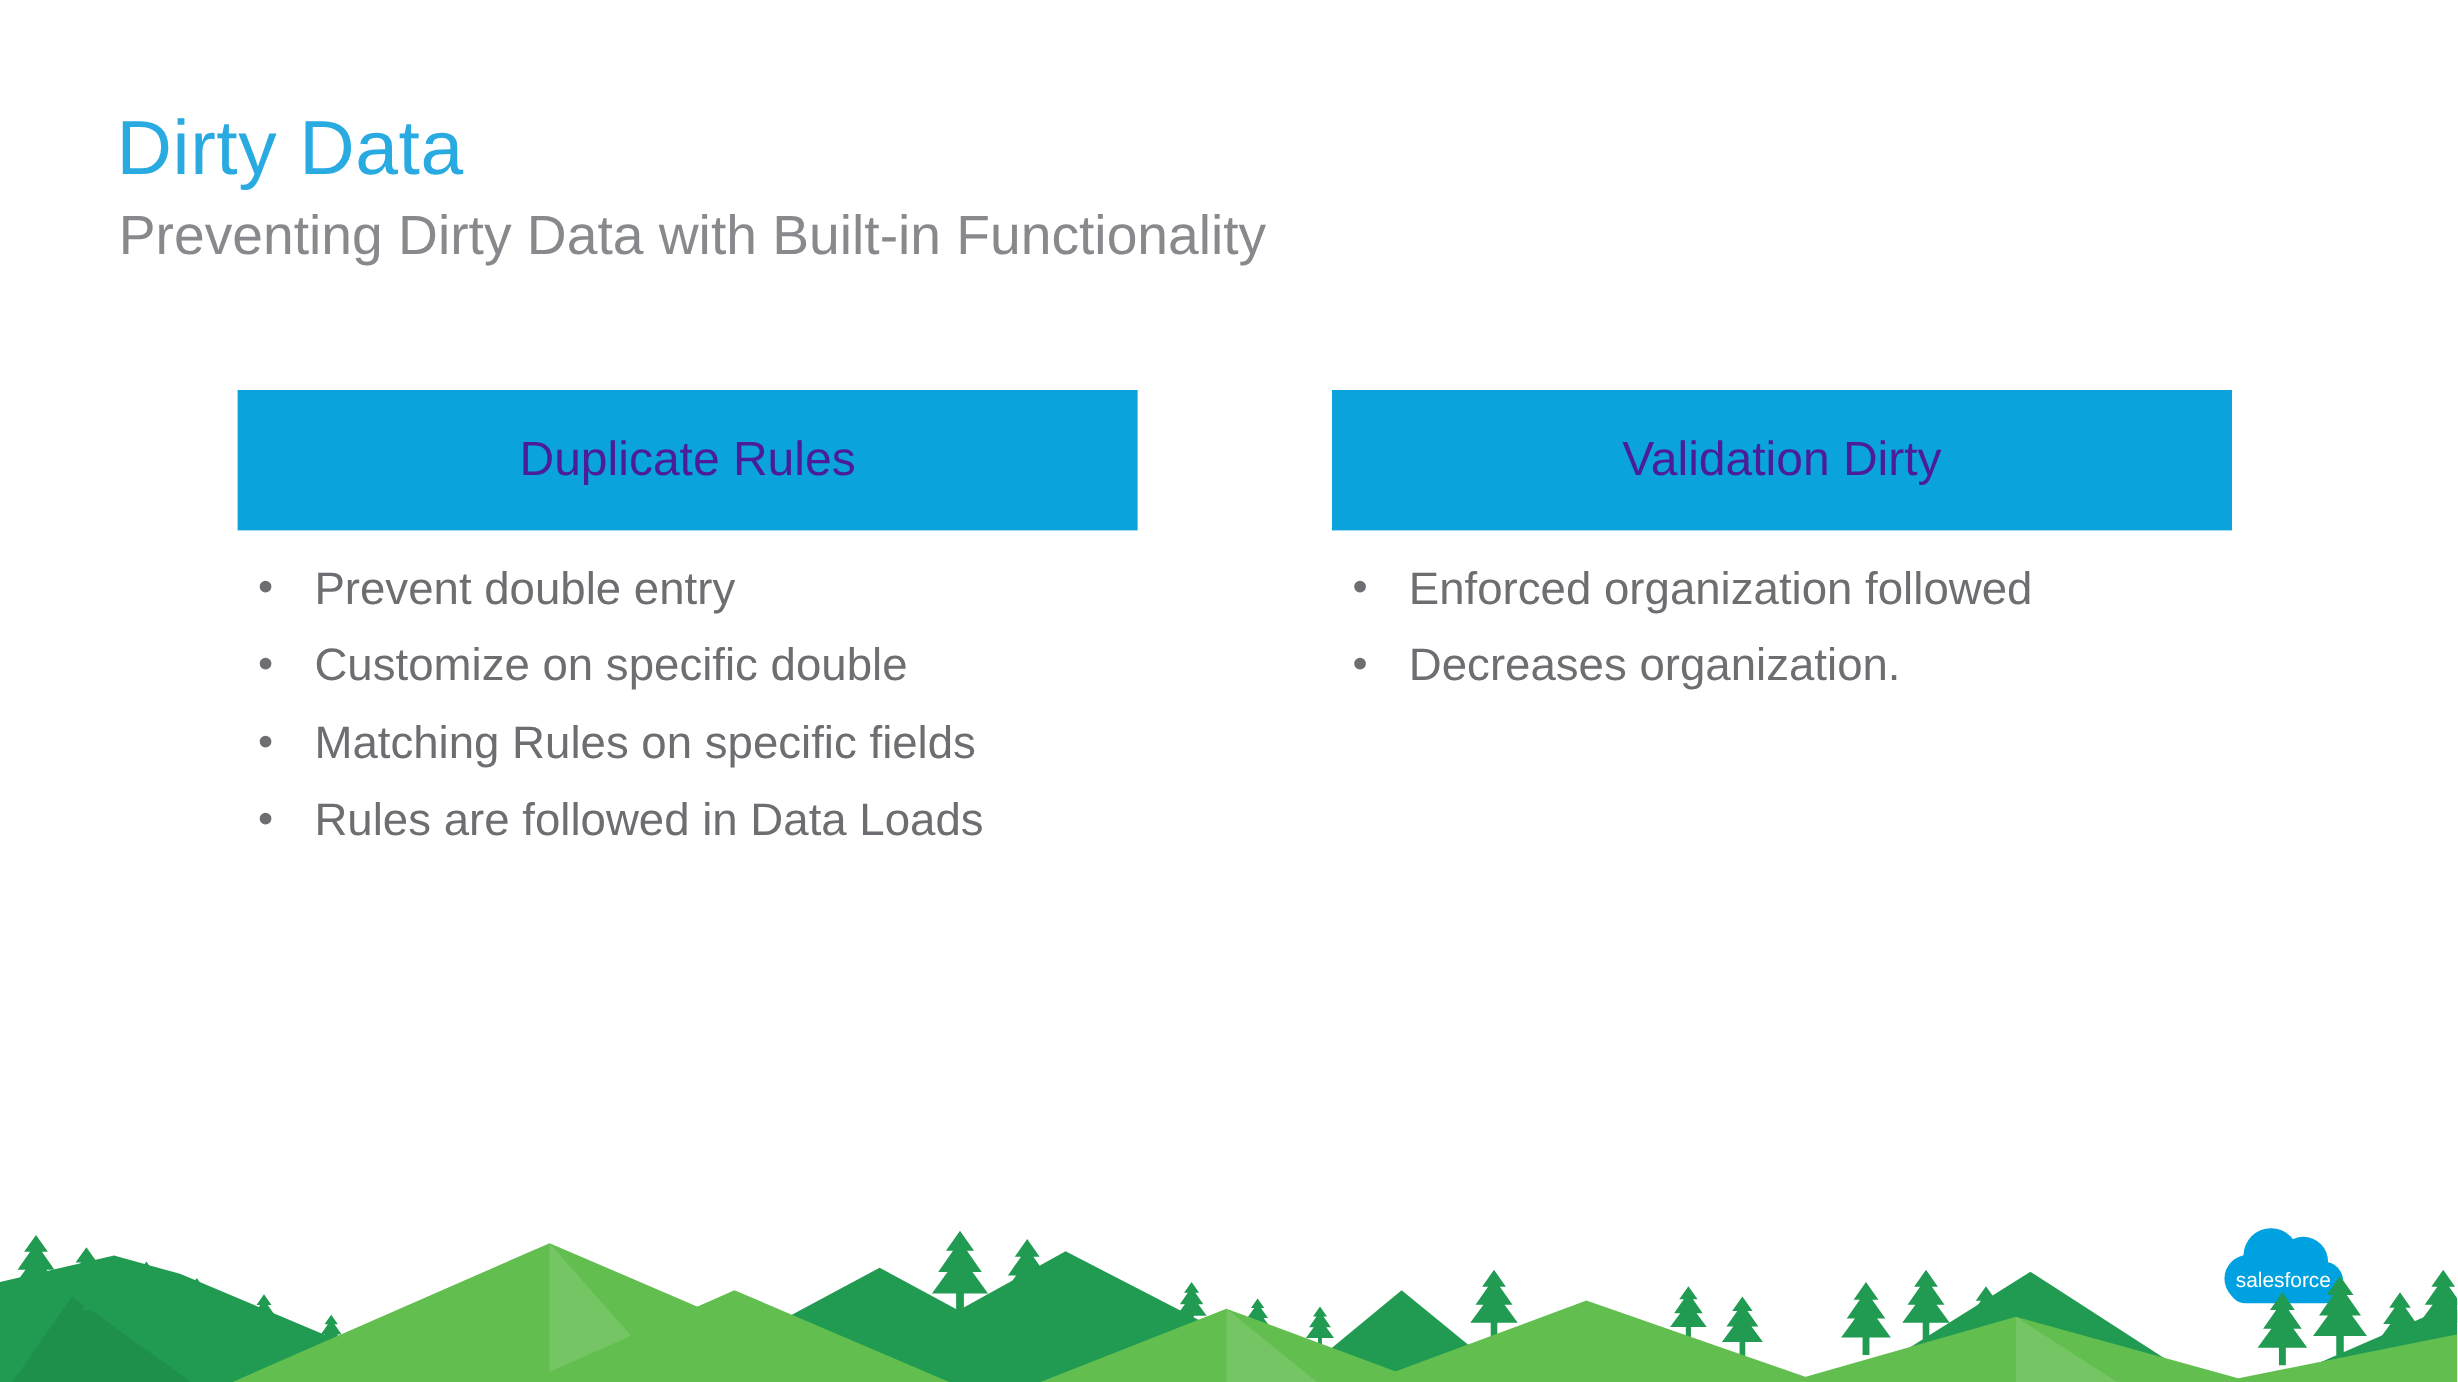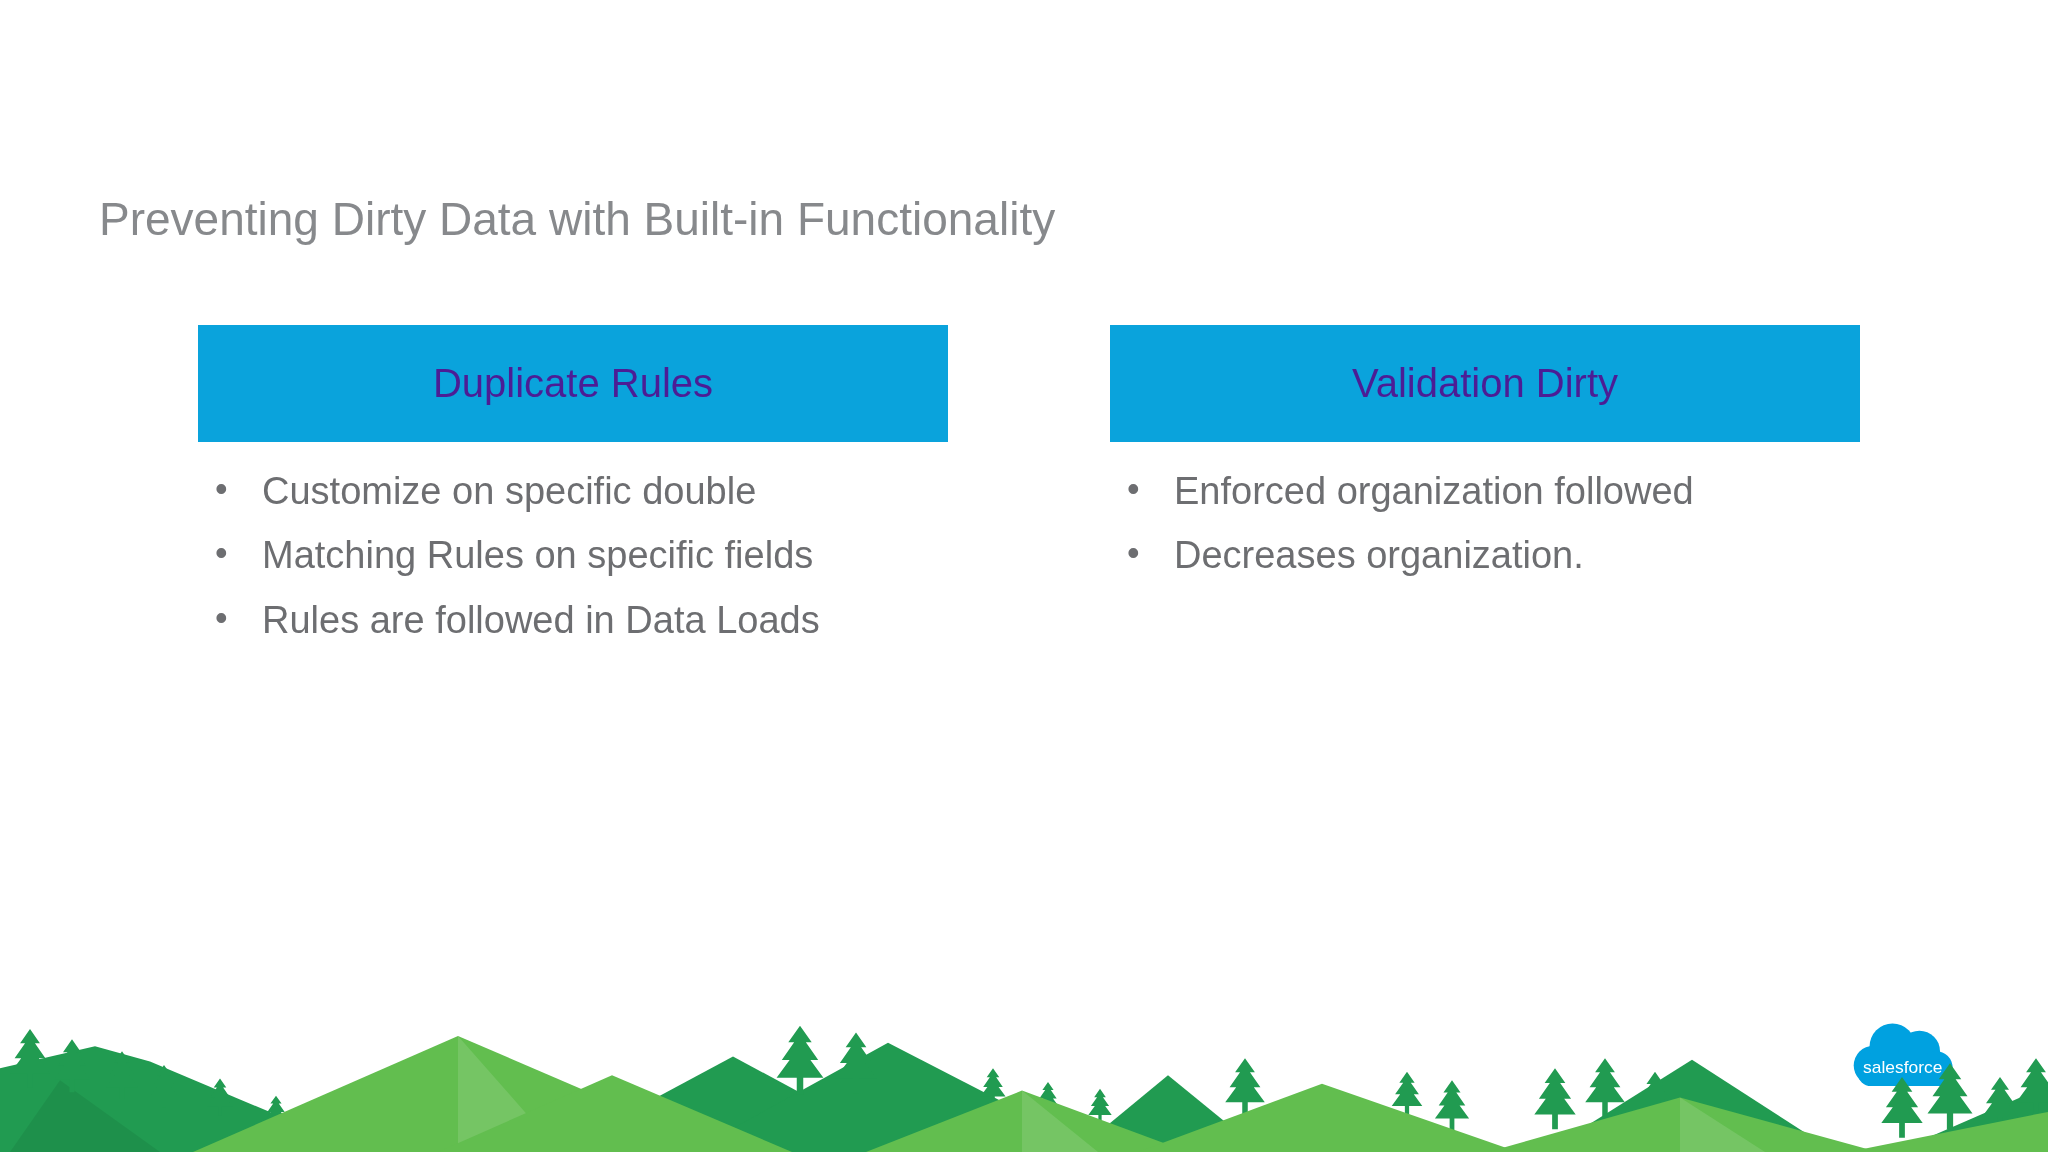--- a/index.html
+++ b/index.html
@@ -26,21 +26,21 @@
     top: 86px;
     margin: 0;
     font-size: 64px;
     font-weight: 400;
     color: var(--title-blue);
     letter-spacing: 0.5px;
   }
   .slide-subtitle {
     position: absolute;
     left: 99px;
-    top: 192px;
+    top: 169px;
     margin: 0;
     font-size: 46px;
     font-weight: 400;
     color: var(--subtitle-gray);
   }
   .col {
     position: absolute;
     top: 325px;
     width: 750px;
   }
@@ -102,25 +102,27 @@
     fill: #ffffff;
     font-family: "Liberation Sans", sans-serif;
     font-size: 22px;
   }
 </style>
 </head>
 <body>
 
 <div class="slide">
 
+  <h1 class="slide-title">Dirty Data</h1>
   <h2 class="slide-subtitle">Preventing Dirty Data with Built-in Functionality</h2>
 
   <div class="col col-duplicate">
     <div class="col-header">Duplicate Rules</div>
     <ul class="bullet-list">
+        <li>Prevent double entry</li>
         <li>Customize on specific double</li>
         <li>Matching Rules on specific fields</li>
         <li>Rules are followed in Data Loads</li>
       </ul>
   </div>
 
   <div class="col col-validation">
     <div class="col-header">Validation Dirty</div>
     <ul class="bullet-list">
         <li>Enforced organization followed</li>

